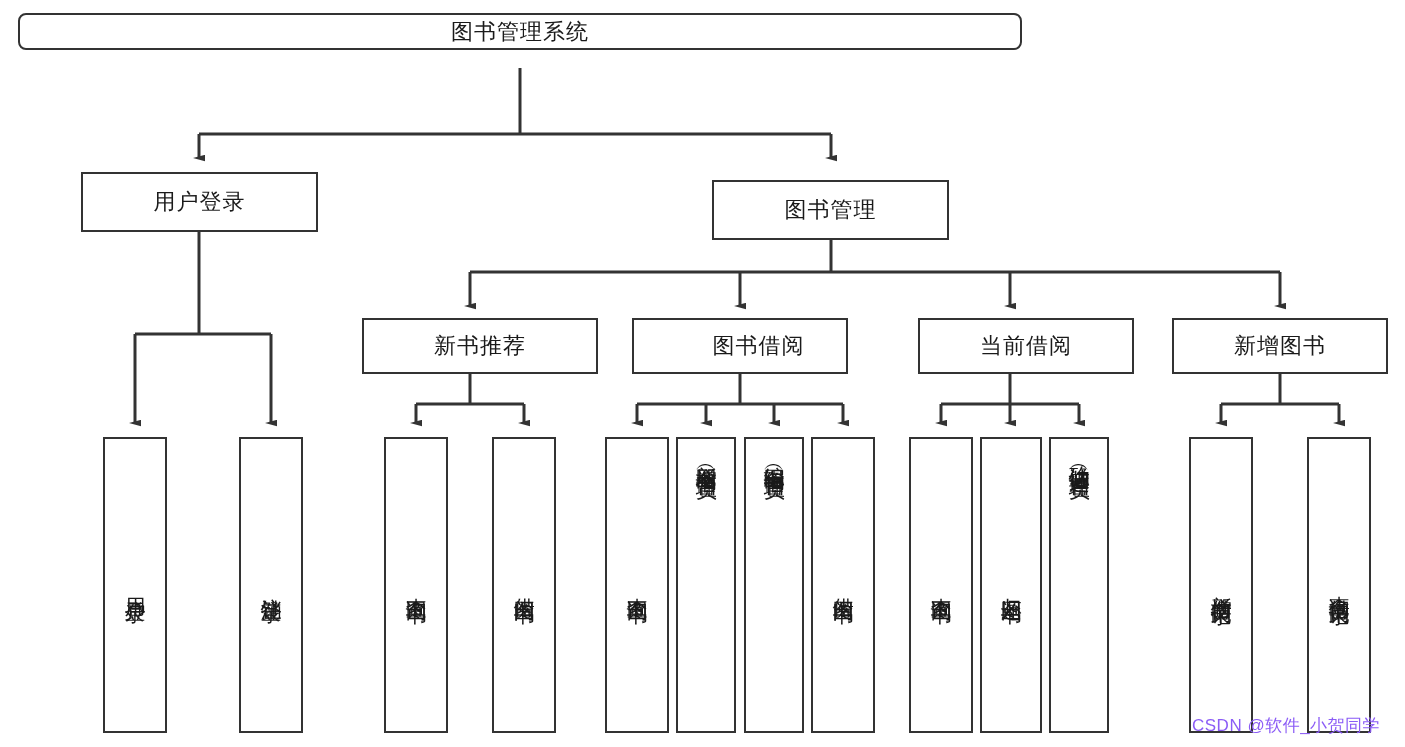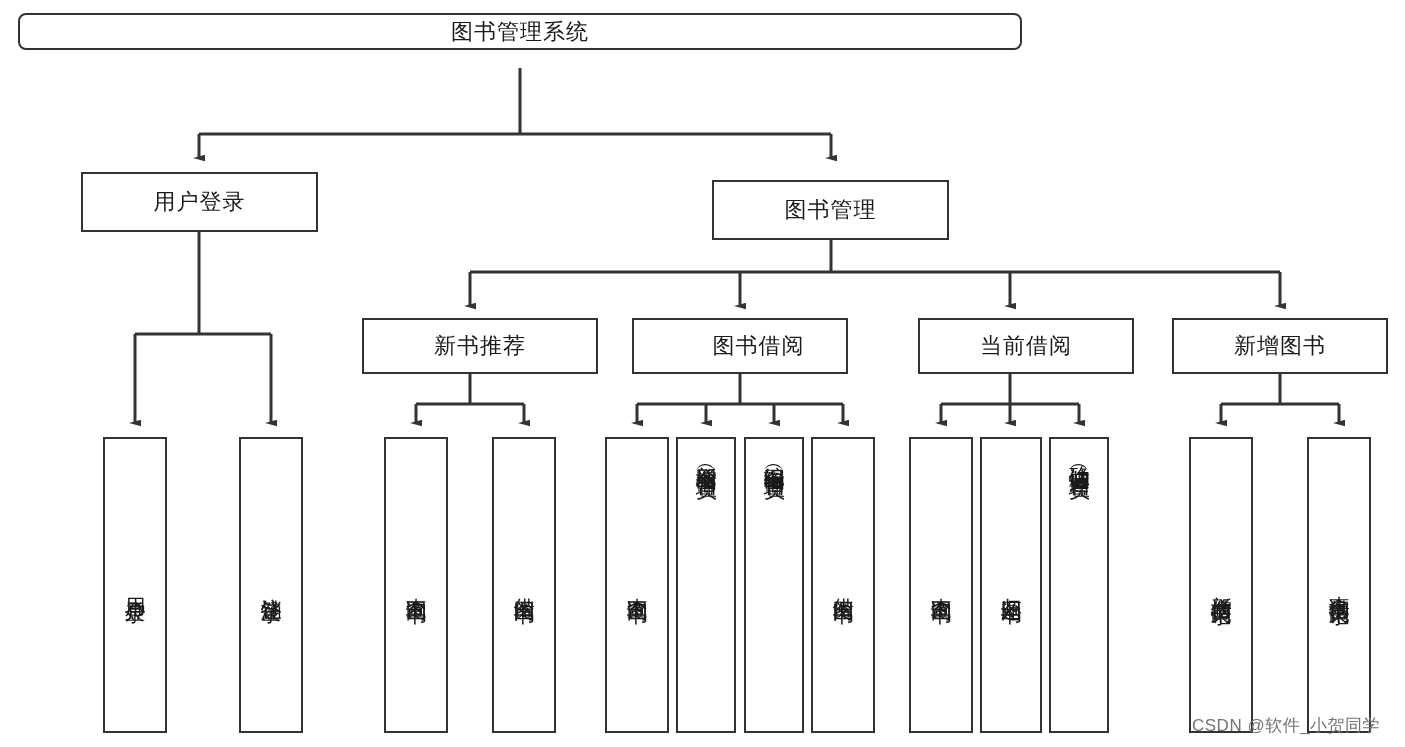--- a/index.html
+++ b/index.html
@@ -53,21 +53,21 @@
     white-space: nowrap;
     color: #1a1a1a;
   }
   .node.v.mid {
     align-items: center;
     padding-top: 0;
   }
   .watermark {
     position: absolute;
     font-size: 17px;
-    color: #737373;
+    color: #8b5cf6;
     letter-spacing: 0.5px;
     white-space: nowrap;
     pointer-events: none;
   }
 </style>
 </head>
 <body>
 
 <div id="canvas">
 

